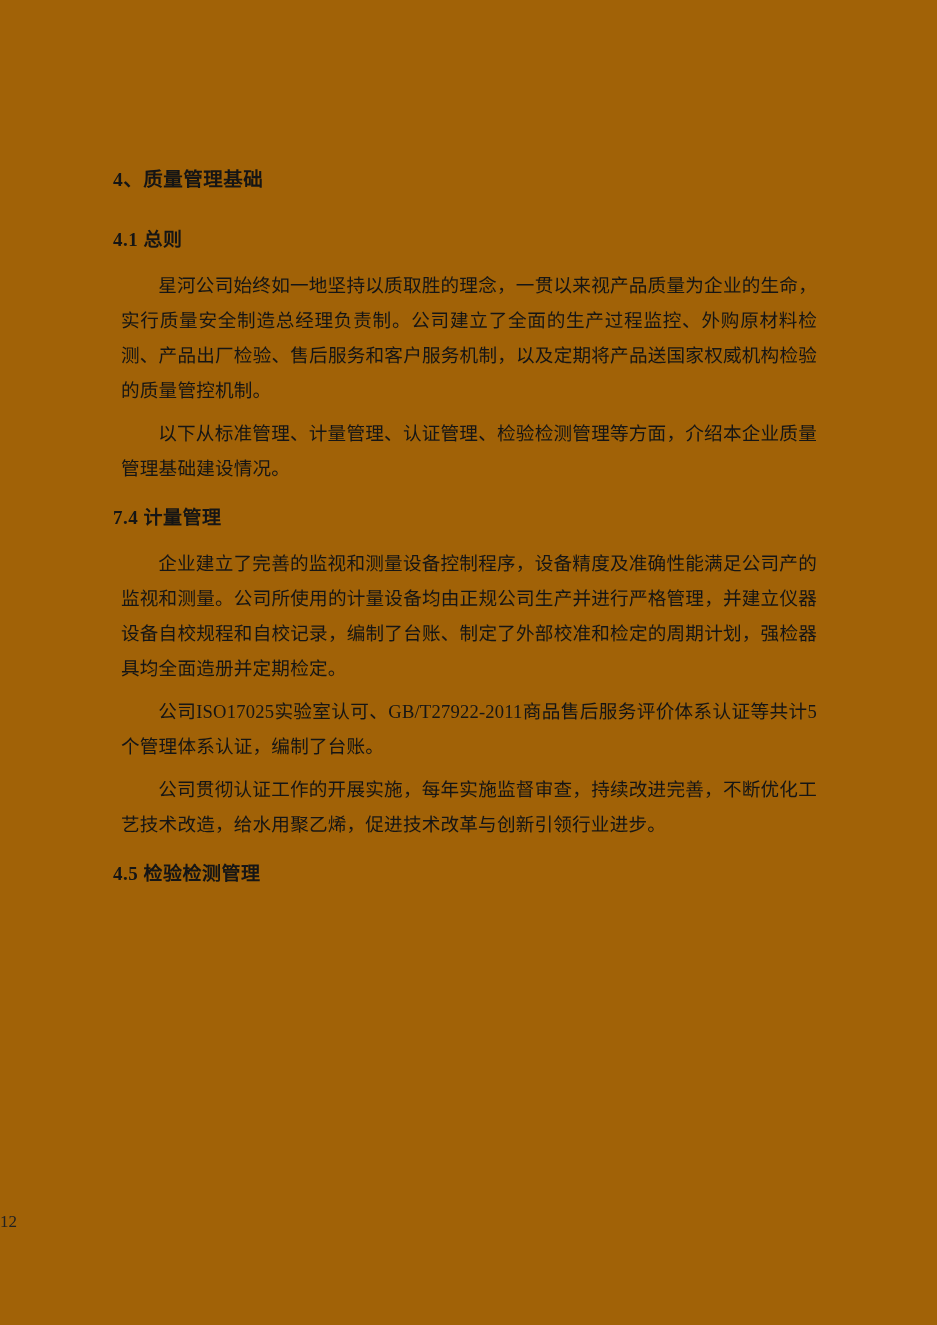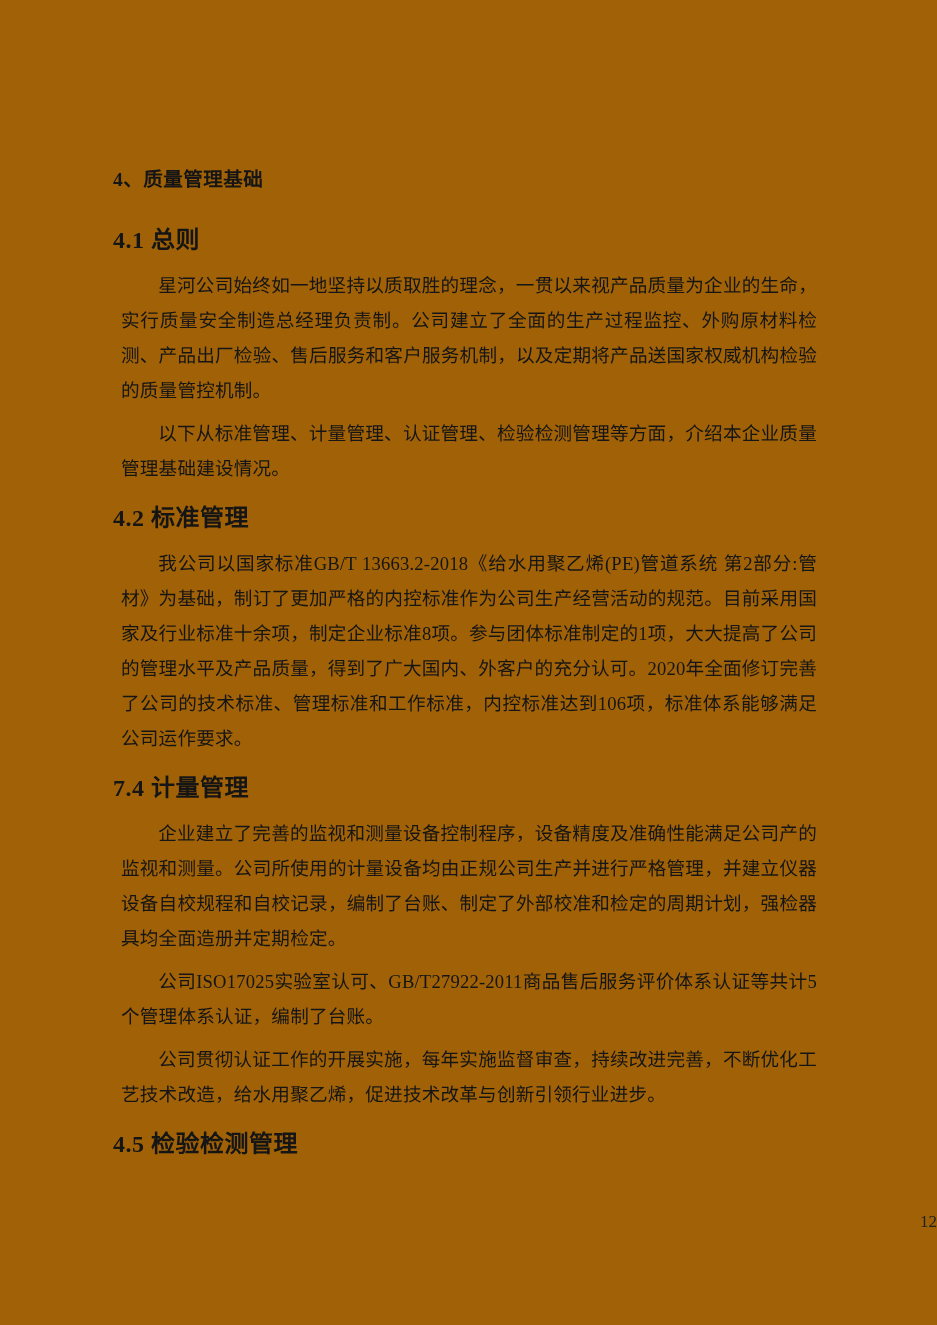--- a/index.html
+++ b/index.html
@@ -23,63 +23,59 @@
     width: 712px;
   }
   .doc-heading {
     font-size: 19.5px;
     font-weight: bold;
     line-height: 24px;
     margin: 0 0 36px 0;
     letter-spacing: 0.5px;
   }
   .section-title {
-    font-size: 24px;
+    font-size: 19px;
     font-weight: bold;
     line-height: 24px;
     margin: 20px 0 16px 0;
     letter-spacing: 0.5px;
   }
   .para {
     font-size: 18.6px;
     line-height: 35px;
     margin: 8px;
     text-indent: 2em;
     text-align: justify;
     text-justify: inter-ideograph;
     letter-spacing: 0.2px;
   }
   .page-number {
     position: absolute;
     top: 1212px;
     left: 0;
     width: 100%;
-    text-align: right;
+    text-align: left;
     font-size: 17px;
     color: #222;
   }
 </style>
 </head>
 <body>
 
 <div class="page">
   <div class="content">
 
     <h1 class="doc-heading">4、质量管理基础</h1>
 
     <section>
       <h2 class="section-title">4.1 总则</h2>
       <p class="para">星河公司始终如一地坚持以质取胜的理念，一贯以来视产品质量为企业的生命，实行质量安全制造总经理负责制。公司建立了全面的生产过程监控、外购原材料检测、产品出厂检验、售后服务和客户服务机制，以及定期将产品送国家权威机构检验的质量管控机制。</p>
       <p class="para">以下从标准管理、计量管理、认证管理、检验检测管理等方面，介绍本企业质量管理基础建设情况。</p>
     </section>
 
-    <section>
-      <h2 class="section-title">4.2 标准管理</h2>
-      <p class="para">我公司以国家标准GB/T 13663.2-2018《给水用聚乙烯(PE)管道系统 第2部分:管材》为基础，制订了更加严格的内控标准作为公司生产经营活动的规范。目前采用国家及行业标准十余项，制定企业标准8项。参与团体标准制定的1项，大大提高了公司的管理水平及产品质量，得到了广大国内、外客户的充分认可。2020年全面修订完善了公司的技术标准、管理标准和工作标准，内控标准达到106项，标准体系能够满足公司运作要求。</p>
-    </section>
 
     <section>
       <h2 class="section-title">7.4 计量管理</h2>
       <p class="para">企业建立了完善的监视和测量设备控制程序，设备精度及准确性能满足公司产的监视和测量。公司所使用的计量设备均由正规公司生产并进行严格管理，并建立仪器设备自校规程和自校记录，编制了台账、制定了外部校准和检定的周期计划，强检器具均全面造册并定期检定。</p>
     </section>
 
     <section>
       <p class="para">公司ISO17025实验室认可、GB/T27922-2011商品售后服务评价体系认证等共计5个管理体系认证，编制了台账。</p>
       <p class="para">公司贯彻认证工作的开展实施，每年实施监督审查，持续改进完善，不断优化工艺技术改造，给水用聚乙烯，促进技术改革与创新引领行业进步。</p>
     </section>

